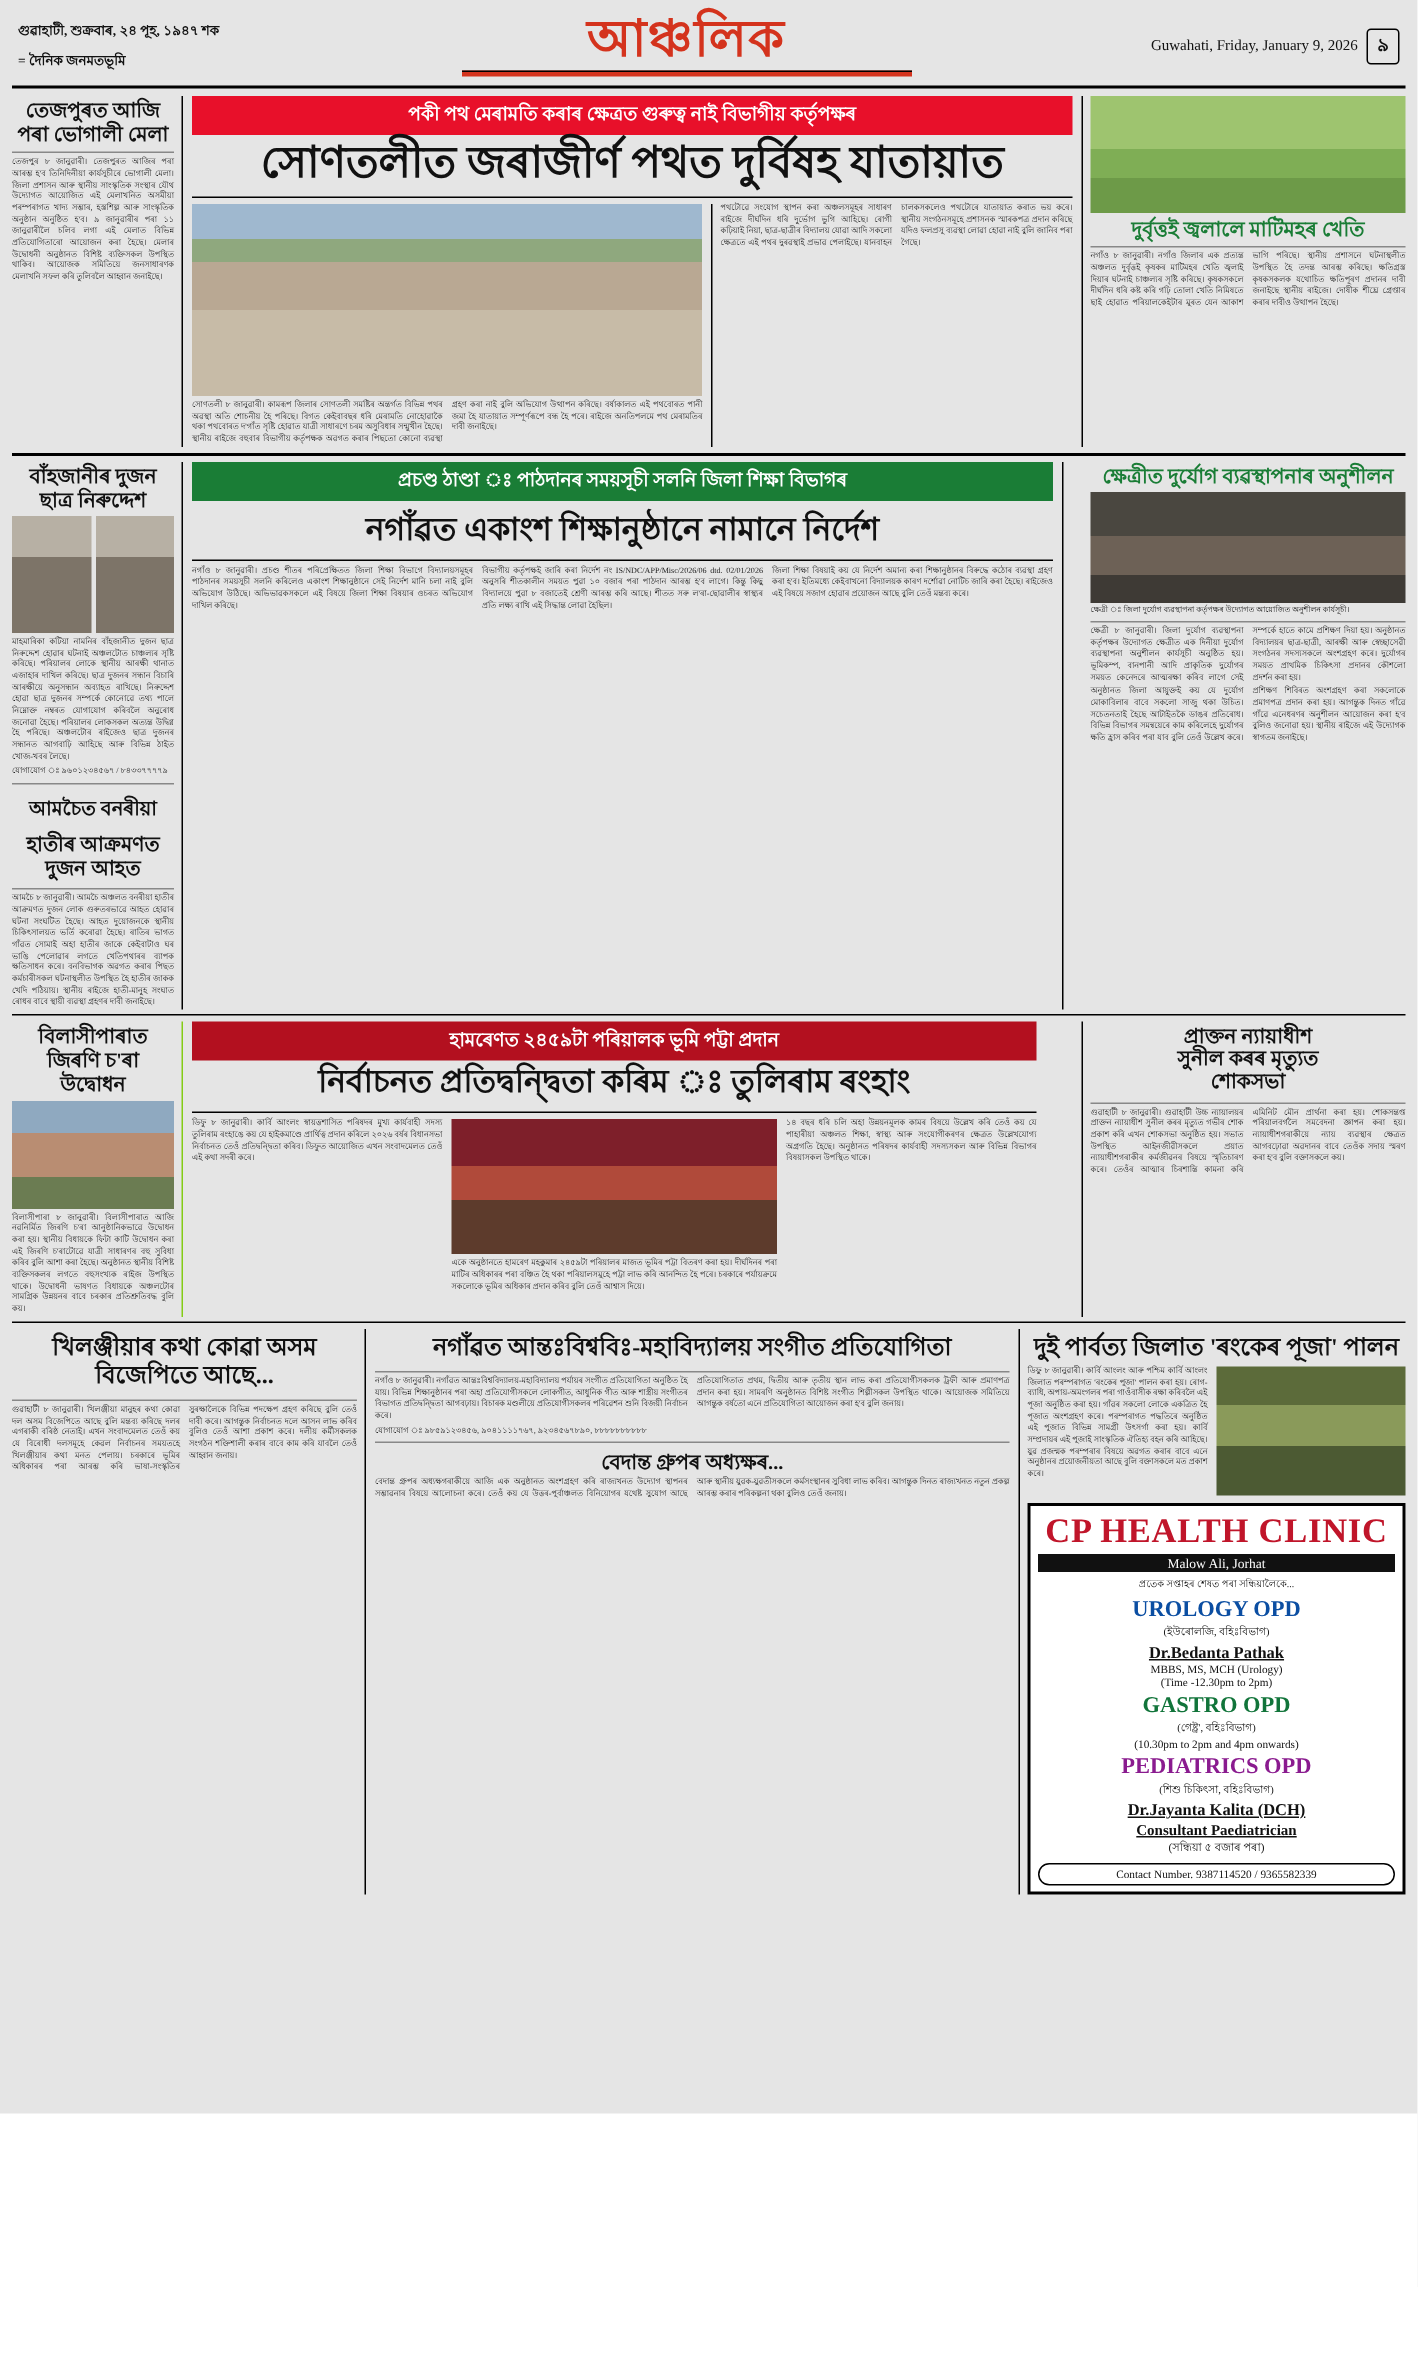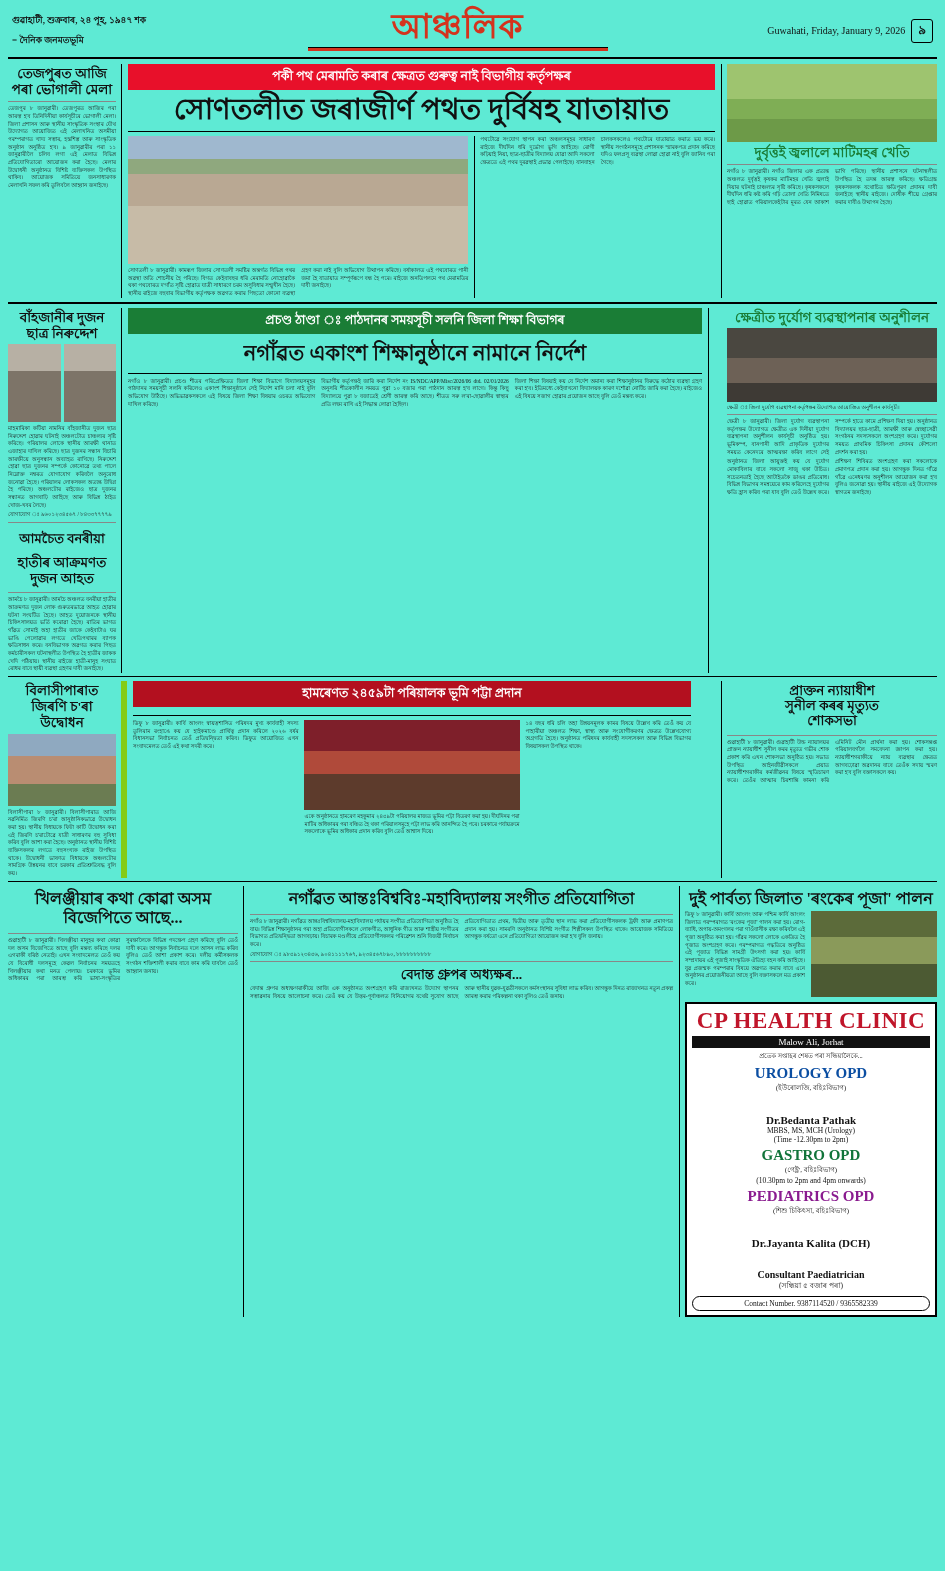--- a/index.html
+++ b/index.html
@@ -1,17 +1,17 @@
 <!DOCTYPE html>
 <html><head>
 <meta charset="utf-8">
 <style>
   html,body{margin:0;padding:0;background:#ffffff;}
   body{width:945px;height:1571px;font-family:"Liberation Serif",serif;color:#111;}
-  .page{width:945px;height:1571px;position:relative;padding:0;box-sizing:border-box;background:#5eead4;}
+  .page{width:945px;height:1409px;position:relative;padding:0;box-sizing:border-box;background:#e5e5e5;}
   .inner{position:absolute;left:8px;top:8px;right:8px;bottom:8px;}
 
   
   .masthead{display:flex;align-items:center;justify-content:space-between;border-bottom:2px solid #000;padding:2px 4px 6px 4px;}
   .mast-left{font-size:9px;line-height:1.5;width:180px;}
   .mast-left .l1{font-weight:bold;}
   .mast-left .l2{margin-top:6px;font-weight:bold;}
   .mast-logo{flex:1;text-align:center;}
   .mast-logo .logo{font-size:34px;font-weight:bold;color:#d4331d;letter-spacing:1px;line-height:1;}
   .mast-logo .rule{height:3px;background:#d4331d;width:300px;margin:3px auto 0 auto;}
@@ -57,21 +57,21 @@
 
   
   .ad{border:2px solid #000;padding:4px 5px;text-align:center;background:#fff;}
   .ad .clinic{font-size:23px;font-weight:bold;color:#c0152a;letter-spacing:.5px;}
   .ad .addr{background:#111;color:#fff;font-size:9px;padding:1px 0;margin:2px 0 3px 0;}
   .ad .sub{font-size:6.5px;margin:2px 0;}
   .ad .dept{font-size:15px;font-weight:bold;color:#0b4ea2;margin-top:3px;}
   .ad .dept.g{color:#11743a;}
   .ad .dept.p{color:#8a1b8f;}
   .ad .deptsub{font-size:7px;}
-  .ad .doc{font-size:11px;font-weight:bold;margin-top:20px;}
+  .ad .doc{font-size:11px;font-weight:bold;margin-top:2px;text-decoration:underline;}
   .ad .docsub{font-size:7.5px;}
   .ad .time{font-size:7.5px;}
   .ad .contact{border:1px solid #000;border-radius:10px;font-size:7.5px;padding:2px 4px;margin-top:4px;}
 
   .minihead{font-size:13px;font-weight:bold;text-align:center;margin:3px 0;}
 </style>
 </head>
 <body>
 
 <div class="page">
@@ -159,28 +159,29 @@
       <div class="cap">ক্ষেত্ৰী ঃ জিলা দুৰ্যোগ ব্যৱস্থাপনা কৰ্তৃপক্ষৰ উদ্যোগত আয়োজিত অনুশীলন কাৰ্যসূচী।</div>
       <div class="thin"></div>
       <div class="body-txt cols2">ক্ষেত্ৰী ৮ জানুৱাৰী। জিলা দুৰ্যোগ ব্যৱস্থাপনা কৰ্তৃপক্ষৰ উদ্যোগত ক্ষেত্ৰীত এক দিনীয়া দুৰ্যোগ ব্যৱস্থাপনা অনুশীলন কাৰ্যসূচী অনুষ্ঠিত হয়। ভূমিকম্প, বানপানী আদি প্ৰাকৃতিক দুৰ্যোগৰ সময়ত কেনেদৰে আত্মৰক্ষা কৰিব লাগে সেই সম্পৰ্কে হাতে কামে প্ৰশিক্ষণ দিয়া হয়। অনুষ্ঠানত বিদ্যালয়ৰ ছাত্ৰ-ছাত্ৰী, আৰক্ষী আৰু স্বেচ্ছাসেৱী সংগঠনৰ সদস্যসকলে অংশগ্ৰহণ কৰে। দুৰ্যোগৰ সময়ত প্ৰাথমিক চিকিৎসা প্ৰদানৰ কৌশলো প্ৰদৰ্শন কৰা হয়।</div>
       <div class="body-txt cols2" style="margin-top:2px;">অনুষ্ঠানত জিলা আয়ুক্তই কয় যে দুৰ্যোগ মোকাবিলাৰ বাবে সকলো সাজু থকা উচিত। সচেতনতাই হৈছে আটাইতকৈ ডাঙৰ প্ৰতিৰোধ। বিভিন্ন বিভাগৰ সমন্বয়েৰে কাম কৰিলেহে দুৰ্যোগৰ ক্ষতি হ্ৰাস কৰিব পৰা যাব বুলি তেওঁ উল্লেখ কৰে। প্ৰশিক্ষণ শিবিৰত অংশগ্ৰহণ কৰা সকলোকে প্ৰমাণপত্ৰ প্ৰদান কৰা হয়। আগন্তুক দিনত গাঁৱে গাঁৱে এনেধৰণৰ অনুশীলন আয়োজন কৰা হ'ব বুলিও জনোৱা হয়। স্থানীয় ৰাইজে এই উদ্যোগক স্বাগতম জনাইছে।</div>
     </div>
   </div>
 
   <div class="rule" style="margin-top:3px;"></div>
 
   <div class="row">
-    <div class="col" style="width:108px;border-right:6px solid #84cc16;padding-right:5px;">
+    <div class="col" style="width:108px;border-right:1px solid #84cc16;padding-right:5px;">
       <h4 class="head">বিলাসীপাৰাত জিৰণি চ'ৰা উদ্বোধন</h4>
       <div class="photo ph-ribbon" style="height:72px;"></div>
       <div class="body-txt" style="margin-top:3px;">বিলাসীপাৰা ৮ জানুৱাৰী। বিলাসীপাৰাত আজি নৱনিৰ্মিত জিৰণি চ'ৰা আনুষ্ঠানিকভাৱে উদ্বোধন কৰা হয়। স্থানীয় বিধায়কে ফিটা কাটি উদ্বোধন কৰা এই জিৰণি চ'ৰাটোৱে যাত্ৰী সাধাৰণৰ বহু সুবিধা কৰিব বুলি আশা কৰা হৈছে। অনুষ্ঠানত স্থানীয় বিশিষ্ট ব্যক্তিসকলৰ লগতে বহুসংখ্যক ৰাইজ উপস্থিত থাকে। উদ্বোধনী ভাষণত বিধায়কে অঞ্চলটোৰ সামগ্ৰিক উন্নয়নৰ বাবে চৰকাৰ প্ৰতিশ্ৰুতিবদ্ধ বুলি কয়।</div>
     </div>
 
     <div class="col" style="flex:1;">
       <div class="hl dark">হামৰেণত ২৪৫৯টা পৰিয়ালক ভূমি পট্টা প্ৰদান</div>
+      <h2 class="head" style="margin-top:-2px;">নিৰ্বাচনত প্ৰতিদ্বন্দ্বিতা কৰিম ঃ তুলিৰাম ৰংহাং</h2>
       <div class="rule"></div>
       <div class="row">
         <div style="flex:1;" class="body-txt">ডিফু ৮ জানুৱাৰী। কাৰ্বি আংলং স্বায়ত্তশাসিত পৰিষদৰ মুখ্য কাৰ্যবাহী সদস্য তুলিৰাম ৰংহাঙে কয় যে হাইকমাণ্ডে প্ৰাৰ্থিত্ব প্ৰদান কৰিলে ২০২৬ বৰ্ষৰ বিধানসভা নিৰ্বাচনত তেওঁ প্ৰতিদ্বন্দ্বিতা কৰিব। ডিফুত আয়োজিত এখন সংবাদমেলত তেওঁ এই কথা সদৰী কৰে।</div>
         <div style="flex:1.3;">
           <div class="photo ph-stage" style="height:90px;"></div>
           <div class="body-txt" style="margin-top:3px;">একে অনুষ্ঠানতে হামৰেণ মহকুমাৰ ২৪৫৯টা পৰিয়ালৰ মাজত ভূমিৰ পট্টা বিতৰণ কৰা হয়। দীৰ্ঘদিনৰ পৰা মাটিৰ অধিকাৰৰ পৰা বঞ্চিত হৈ থকা পৰিয়ালসমূহে পট্টা লাভ কৰি আনন্দিত হৈ পৰে। চৰকাৰে পৰ্যায়ক্ৰমে সকলোকে ভূমিৰ অধিকাৰ প্ৰদান কৰিব বুলি তেওঁ আশ্বাস দিয়ে।</div>
         </div>
         <div style="flex:1;" class="body-txt">১৪ বছৰ ধৰি চলি অহা উন্নয়নমূলক কামৰ বিষয়ে উল্লেখ কৰি তেওঁ কয় যে পাহাৰীয়া অঞ্চলত শিক্ষা, স্বাস্থ্য আৰু সংযোগীকৰণৰ ক্ষেত্ৰত উল্লেখযোগ্য অগ্ৰগতি হৈছে। অনুষ্ঠানত পৰিষদৰ কাৰ্যবাহী সদস্যসকল আৰু বিভিন্ন বিভাগৰ বিষয়াসকল উপস্থিত থাকে।</div>
       </div>
     </div>

